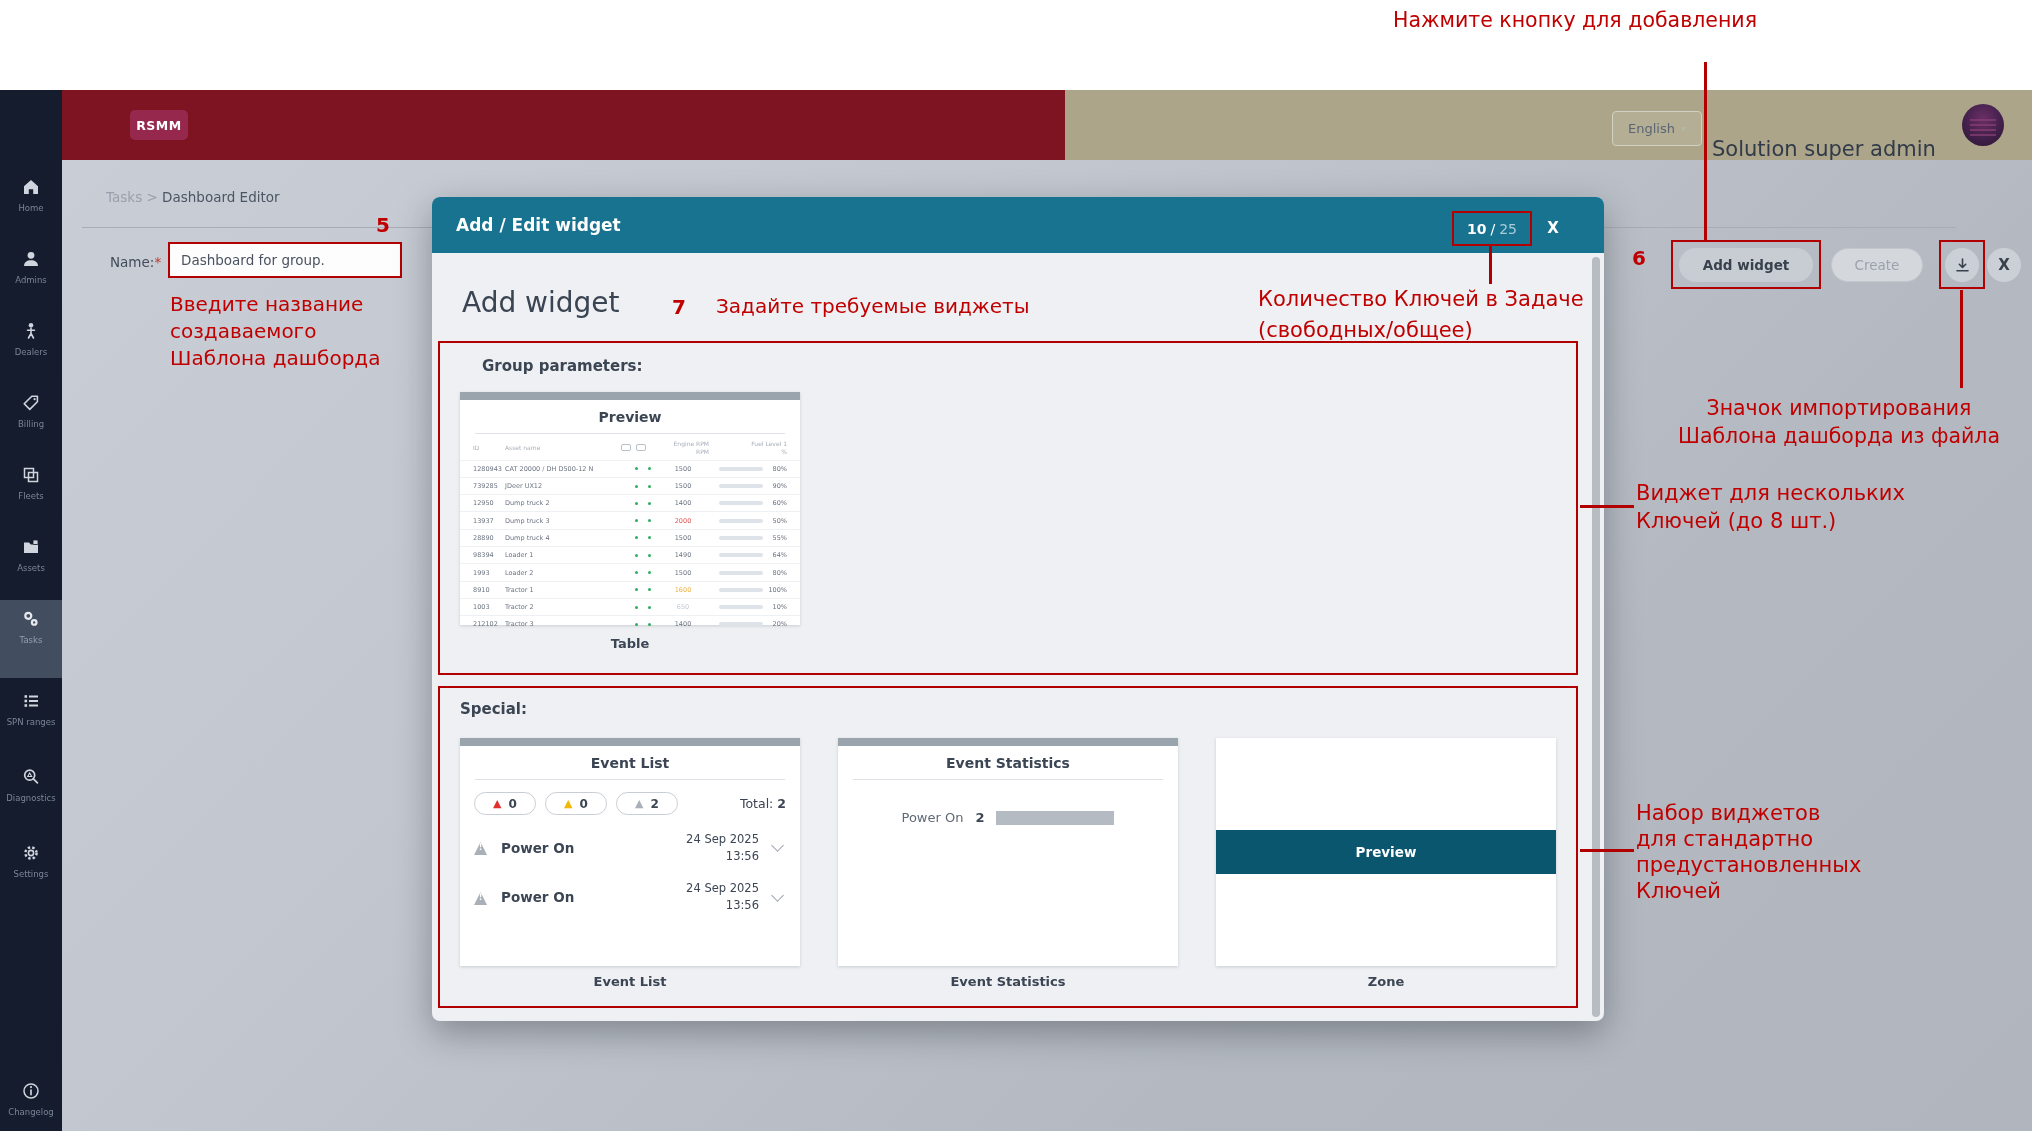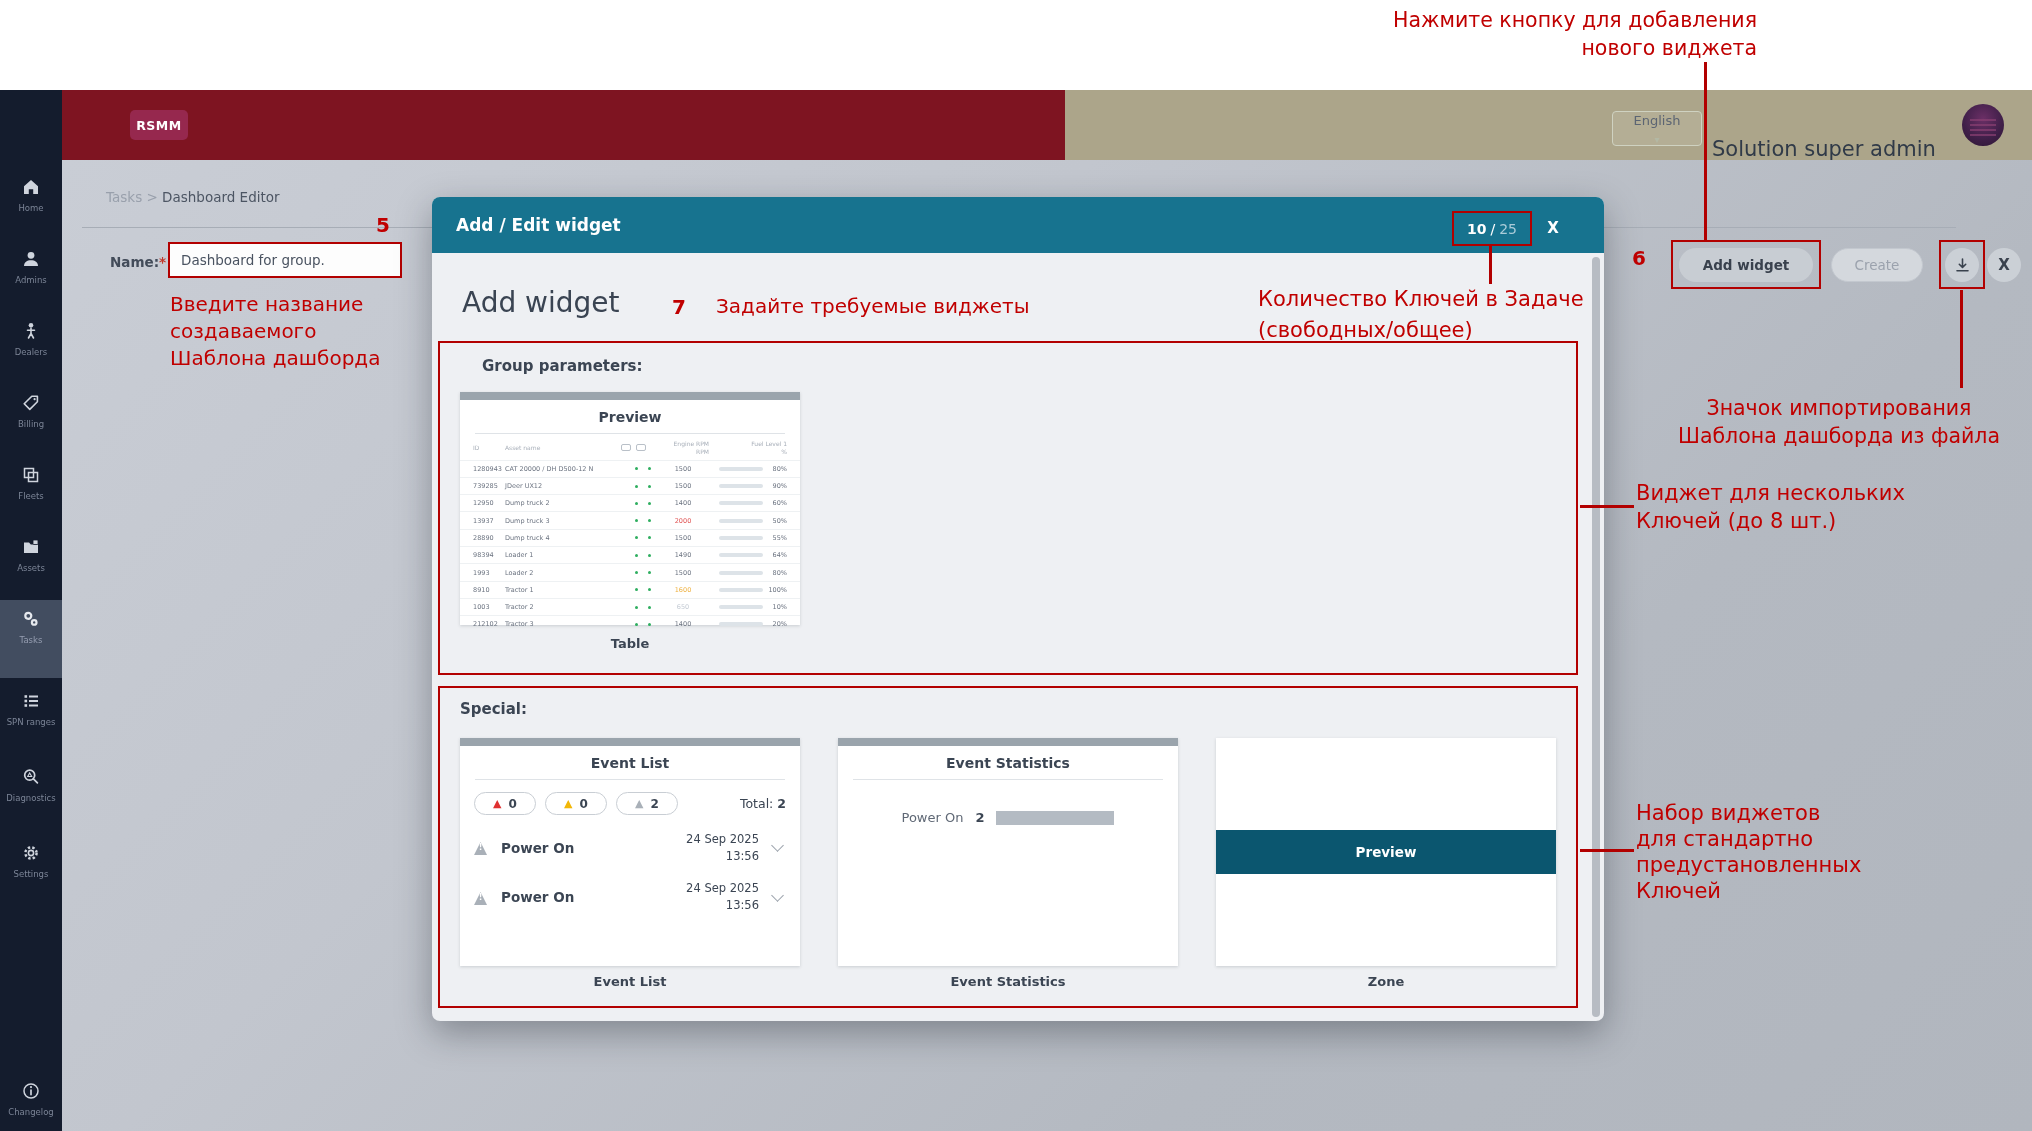--- a/index.html
+++ b/index.html
@@ -11,42 +11,42 @@
   .page-bg{left:62px;top:160px;width:1970px;height:971px;
            background:linear-gradient(135deg,#c9cdd5 0%,#c2c6ce 35%,#b4b9c1 70%,#b1b6be 100%);}
   .topband{left:0;top:0;width:2032px;height:90px;background:#ffffff;}
   .hdr-red{left:62px;top:90px;width:1003px;height:70px;background:#7e1421;}
   .hdr-tan{left:1065px;top:90px;width:967px;height:70px;background:#aca58a;}
   .logo-badge{left:130px;top:110px;width:58px;height:30px;border-radius:5px;background:#96284e;
               color:#fff;font-size:12.5px;font-weight:bold;letter-spacing:.5px;
               display:flex;align-items:center;justify-content:center;}
   .lang-btn{left:1612px;top:111px;width:88px;height:33px;border:1px solid #cfd2c1;border-radius:4px;
             background:rgba(255,255,255,.10);color:#5c6573;font-size:13px;
-            display:flex;align-items:center;justify-content:center;gap:6px;flex-direction:column;}
+            display:flex;align-items:center;justify-content:center;gap:6px;}
   .lang-chev{color:#b3b8a4;font-size:10px;}
   .user-name{left:1712px;top:113px;font-size:21px;color:#303a48;margin-top:24px;}
   .avatar{left:1962px;top:104px;width:42px;height:42px;border-radius:50%;
           background:radial-gradient(circle at 50% 35%,#6b2f66 0%,#41204a 55%,#2c1533 100%);
           overflow:hidden;}
   .avatar:after{content:"";position:absolute;left:8px;top:14px;width:26px;height:18px;
           background:repeating-linear-gradient(0deg,#8a3f72 0 2px,transparent 2px 5px);opacity:.7;}
 
   
   .sidebar{left:0;top:90px;width:62px;height:1041px;background:#141c2d;}
   .side-item{position:absolute;left:0;width:62px;height:70px;text-align:center;cursor:pointer;}
   .side-item svg{margin-top:9px;}
   .side-item .lbl{display:block;margin-top:2px;font-size:8.5px;color:#7b8496;}
   .side-item.active{background:#424d60;height:78px;}
   .side-item.active .lbl{color:#959db0;}
 
   
   .crumb{left:106px;top:189px;font-size:13.5px;color:#99a0ac;}
   .crumb .cur{color:#4c5563;}
   .divider{left:82px;top:227px;width:1874px;height:1px;background:#a7adb6;}
-  .name-label{left:110px;top:254px;font-size:13.5px;color:#434c5a;font-weight:bold;}
+  .name-label{left:110px;top:254px;font-size:13.5px;color:#434c5a;}
   .req{color:#c0392b;}
   .name-box{left:168px;top:242px;width:234px;height:36px;background:#fdfdfd;
             border:2.5px solid #b20000;box-sizing:border-box;display:flex;align-items:center;}
   .name-box span{padding-left:11px;font-size:13.5px;color:#4a5361;}
 
   
   .btn{border-radius:17px;display:flex;align-items:center;justify-content:center;
        font-size:13.5px;box-sizing:border-box;}
   .btn-add{left:1679px;top:248px;width:134px;height:34px;background:#c8cdd3;color:#39414d;font-weight:600;}
   .btn-create{left:1831px;top:248px;width:92px;height:34px;background:#d4d8dd;
@@ -249,21 +249,20 @@
   <div class="abs ann-redbox" style="left:1939px;top:240px;width:46px;height:49px;"></div>
   <div class="abs circ circ-dl">
     <svg width="15" height="15" viewBox="0 0 15 15">
       <path d="M7.5 1v8M4.3 6.3l3.2 3.2 3.2-3.2M2 12.8h11" stroke="#39414d" stroke-width="1.6" fill="none" stroke-linecap="round" stroke-linejoin="round"></path>
     </svg>
   </div>
   <div class="abs circ circ-x">X</div>
 
   <div class="abs ann ann-top">
     <div>Нажмите кнопку для добавления</div>
-    <div>нового виджета</div>
   </div>
   <div class="abs vline" style="left:1704px;top:62px;height:178px;"></div>
   <div class="abs vline" style="left:1960px;top:290px;height:98px;"></div>
   <div class="abs ann ann-import">
     <div>Значок импортирования</div>
     <div>Шаблона дашборда из файла</div>
   </div>
 
   <div class="abs modal"></div>
   <div class="abs modal-hdr">

